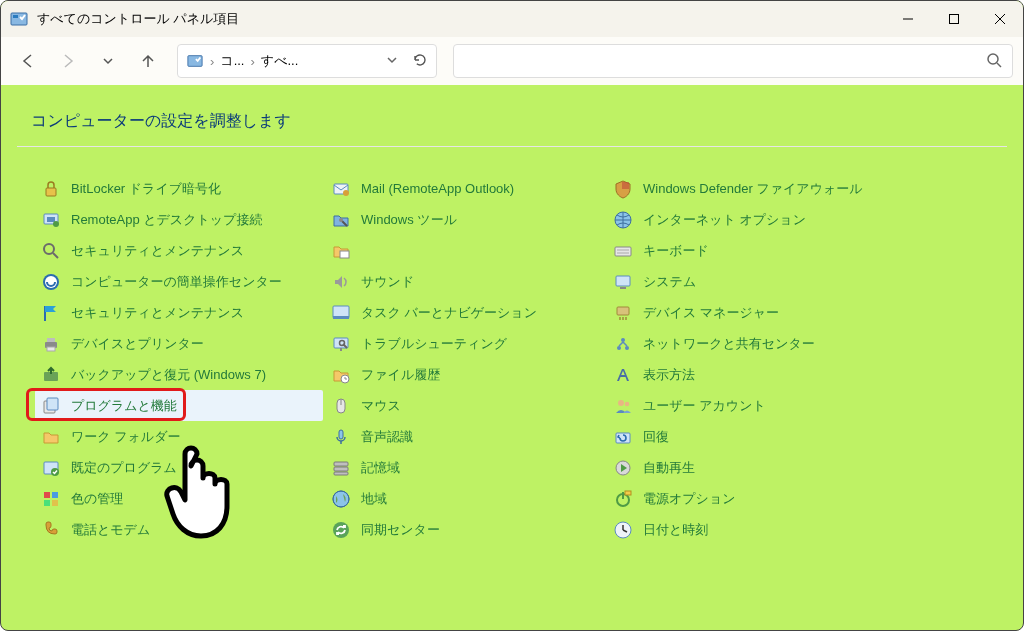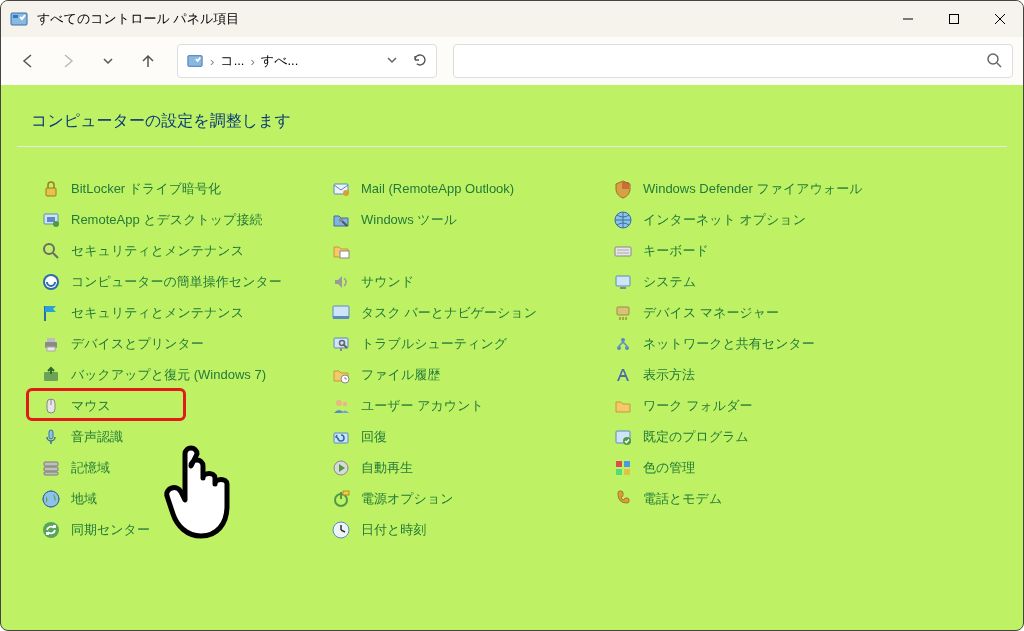--- a/index.html
+++ b/index.html
@@ -339,20 +339,29 @@
         <span class="item-label">ファイル履歴</span>
       </div>
       <div class="item">
         <span class="icon">
           <svg width="20" height="20" viewBox="0 0 20 20">
             <path d="M4 16 L9 4 h2 L16 16 h-2 L12.5 12 h-5 L6 16 Z M8.2 10 h3.6 L10 5.8 Z" fill="#4a6fa5"></path>
           </svg>
         </span>
         <span class="item-label">表示方法</span>
       </div>
+      <div class="item hovered">
+        <span class="icon">
+          <svg width="20" height="20" viewBox="0 0 20 20">
+            <rect x="3" y="5" width="11" height="12" rx="1" fill="#e8e8e8" stroke="#888"></rect>
+            <rect x="6" y="2" width="11" height="12" rx="1" fill="#cfe4f7" stroke="#5b8bc0"></rect>
+          </svg>
+        </span>
+        <span class="item-label">プログラムと機能</span>
+      </div>
       <div class="item">
         <span class="icon">
           <svg width="20" height="20" viewBox="0 0 20 20">
             <rect x="6" y="3" width="8" height="14" rx="4" fill="#e6e6e6" stroke="#888"></rect>
             <line x1="10" y1="3" x2="10" y2="9" stroke="#888"></line>
           </svg>
         </span>
         <span class="item-label">マウス</span>
       </div>
       <div class="item">

